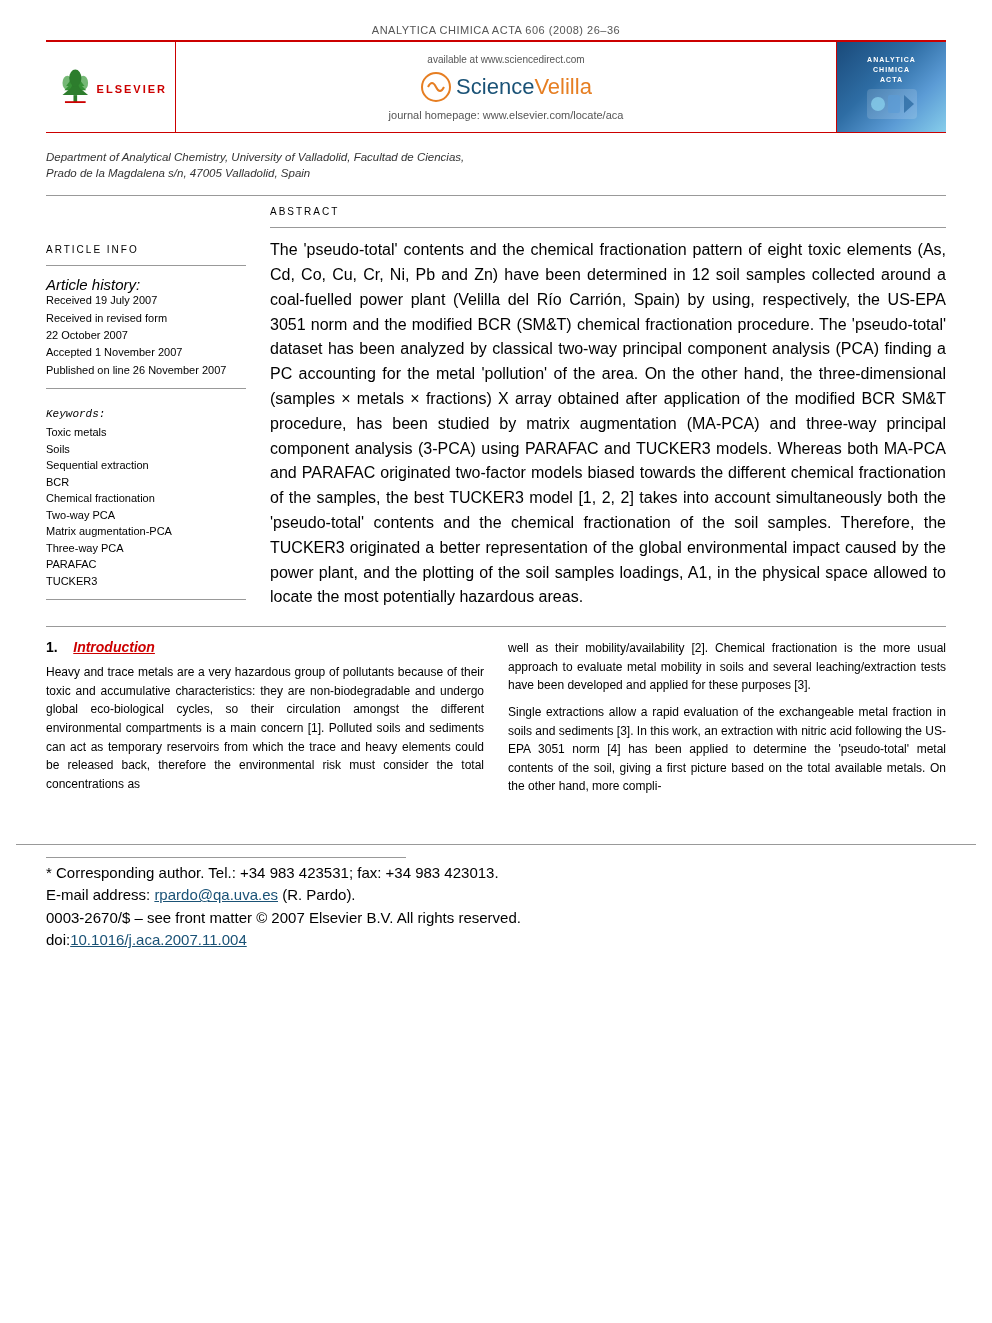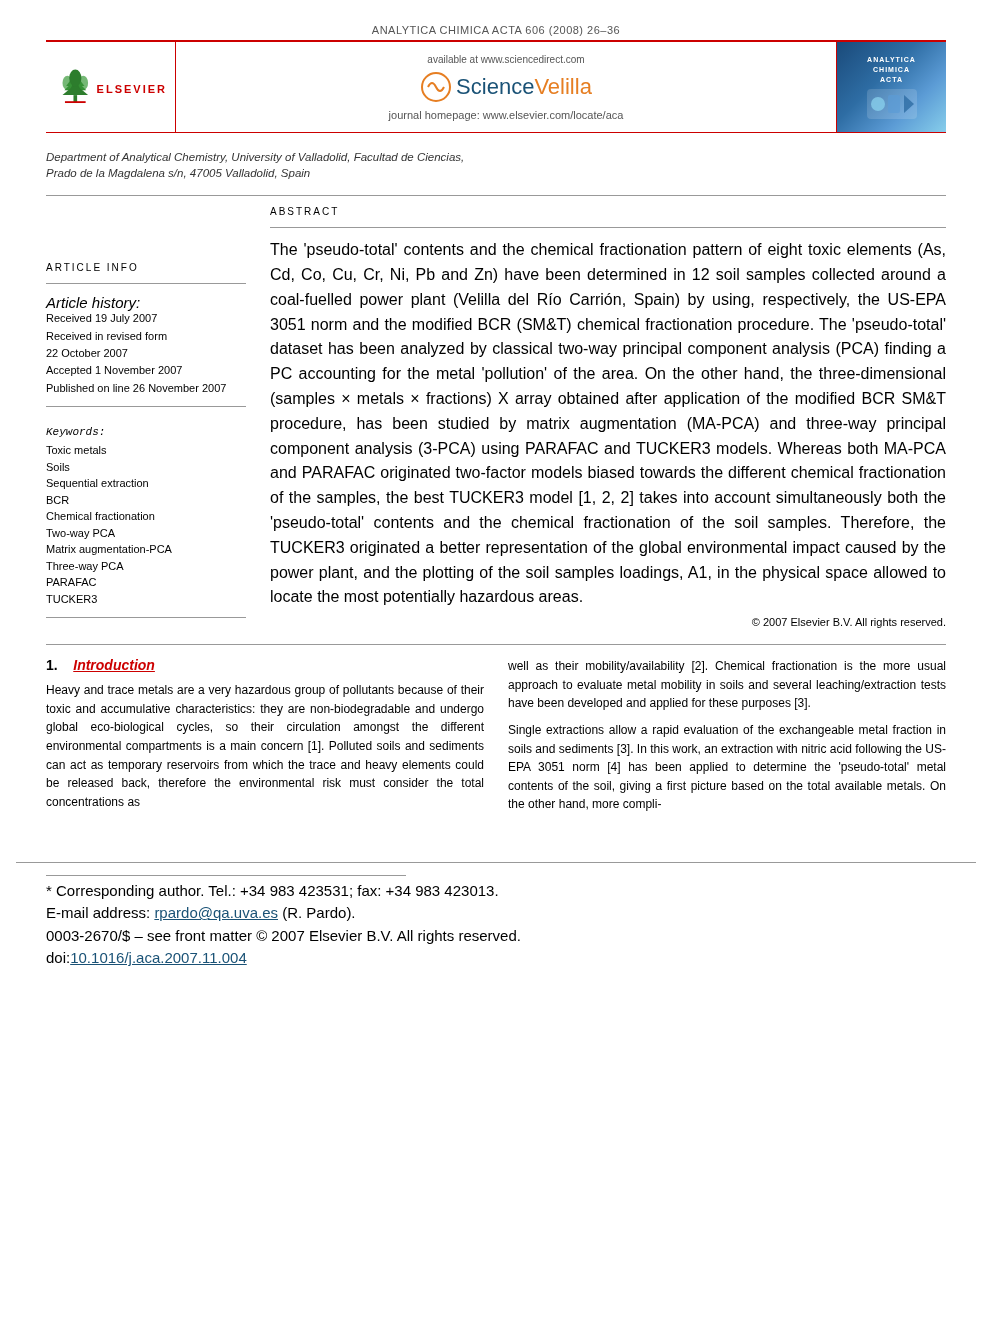--- a/index.html
+++ b/index.html
@@ -402,21 +402,20 @@
 
         <hr class="divider" style="margin-top:10px">
       </div>
 
       <div class="col-right">
         <div class="section-header">ABSTRACT</div>
         <hr class="divider">
 
         <p class="abstract-text">The 'pseudo-total' contents and the chemical fractionation pattern of eight toxic elements (As, Cd, Co, Cu, Cr, Ni, Pb and Zn) have been determined in 12 soil samples collected around a coal-fuelled power plant (Velilla del Río Carrión, Spain) by using, respectively, the US-EPA 3051 norm and the modified BCR (SM&amp;T) chemical fractionation procedure. The 'pseudo-total' dataset has been analyzed by classical two-way principal component analysis (PCA) finding a PC accounting for the metal 'pollution' of the area. On the other hand, the three-dimensional (samples × metals × fractions) X array obtained after application of the modified BCR SM&amp;T procedure, has been studied by matrix augmentation (MA-PCA) and three-way principal component analysis (3-PCA) using PARAFAC and TUCKER3 models. Whereas both MA-PCA and PARAFAC originated two-factor models biased towards the different chemical fractionation of the samples, the best TUCKER3 model [1, 2, 2] takes into account simultaneously both the 'pseudo-total' contents and the chemical fractionation of the soil samples. Therefore, the TUCKER3 originated a better representation of the global environmental impact caused by the power plant, and the plotting of the soil samples loadings, A1, in the physical space allowed to locate the most potentially hazardous areas.</p>
 
-        <p class="abstract-copyright">© 2007 Elsevier B.V. All rights reserved.</p>
       </div>
     </div>
 
     <hr class="body-divider">
 
     <div class="body-two-col">
 
       <div class="body-col">
         <div class="section-title">
           <span>1.</span>

